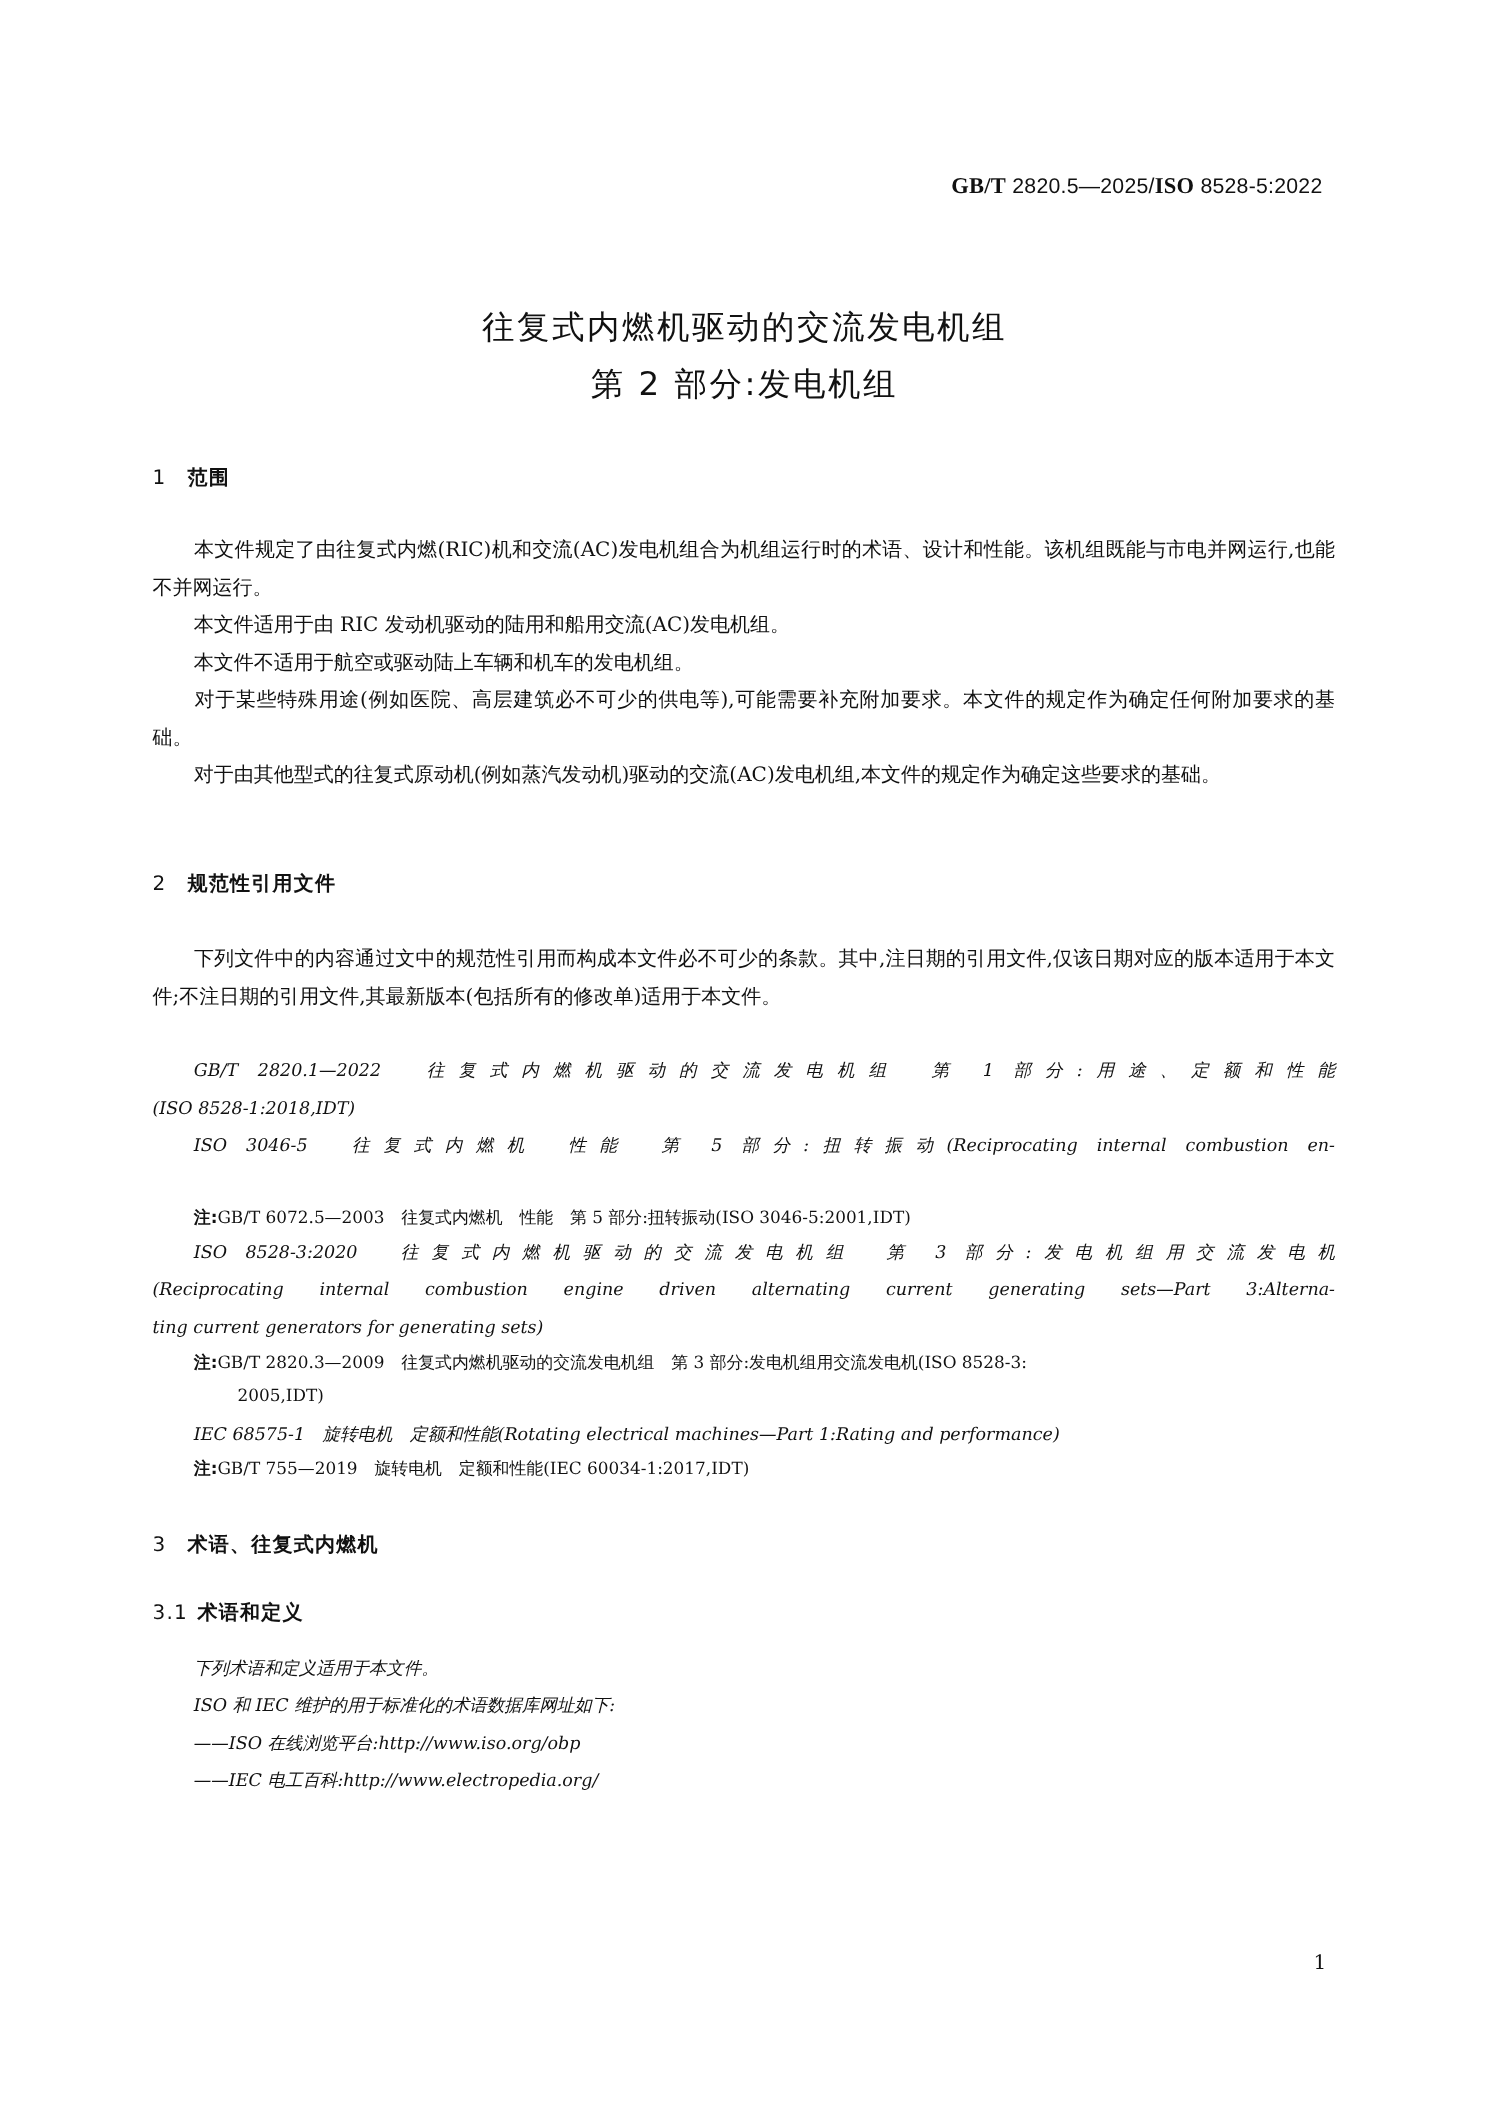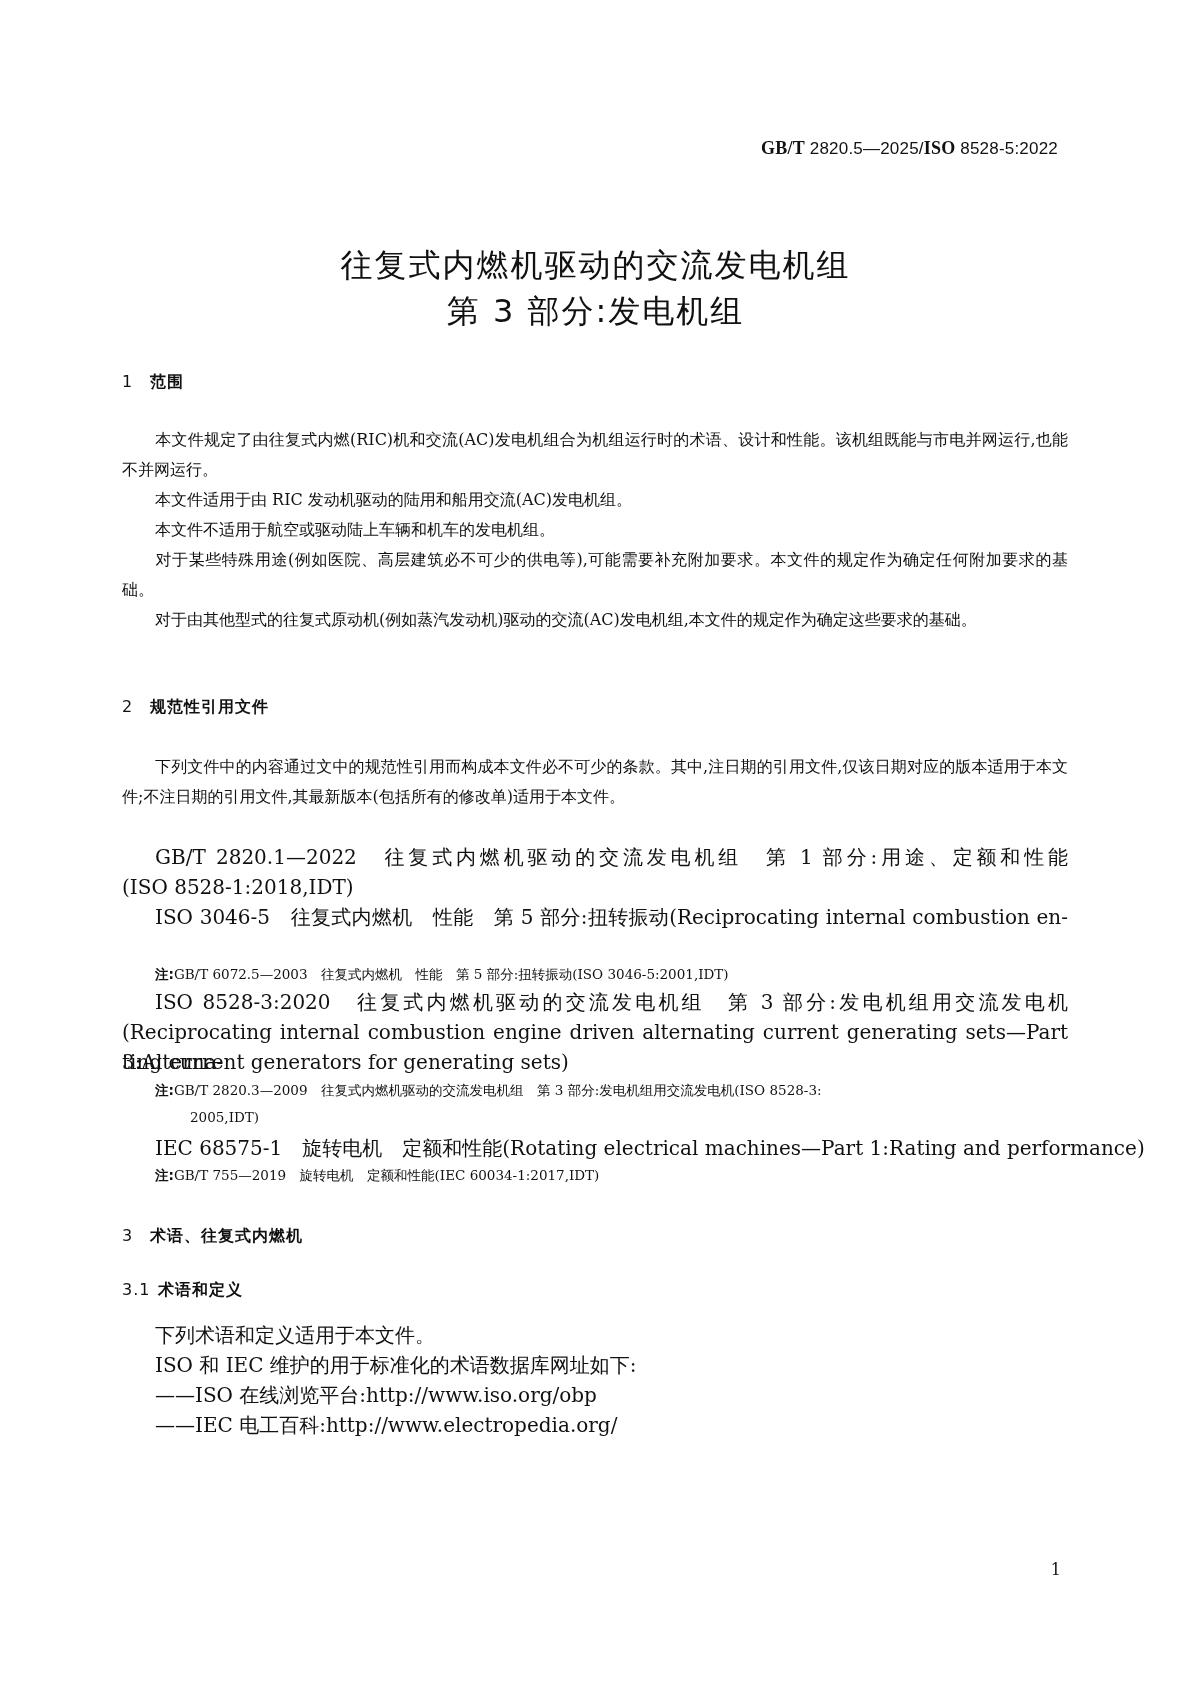--- a/index.html
+++ b/index.html
@@ -33,21 +33,21 @@
       font-family: "Liberation Serif", "DejaVu Serif", serif;
       font-weight: bold;
       font-size: 18px;
     }
     .title {
       position: absolute;
       left: 0;
       width: 1191px;
       text-align: center;
       font-family: "DejaVu Sans", "Liberation Sans", sans-serif;
-      font-size: 32px;
+      font-size: 26px;
       letter-spacing: 2px;
     }
     .title.t1 { top: 244px; }
     .title.t2 { top: 290px; }
     .heading {
       position: absolute;
       left: 122px;
       font-family: "DejaVu Sans", "Liberation Sans", sans-serif;
       font-size: 16px;
       font-weight: bold;
@@ -66,23 +66,24 @@
       font-size: 16px;
       line-height: 30px;
       text-align: justify;
       text-align-last: left;
     }
     .para .indent { display: inline-block; width: 33px; }
     .line {
       position: absolute;
       left: 122px;
       width: 946px;
-      font-size: 20px;
+      font-size: 14px;
       line-height: 30px;
       white-space: nowrap;
+      font-style: italic;
     }
     .line.ind { left: 155px; width: 913px; }
     .line.justify {
       text-align: justify;
       text-align-last: justify;
       white-space: normal;
     }
     .note {
       position: absolute;
       left: 155px;
@@ -111,21 +112,21 @@
 </head>
 <body>
 
 <div class="page">
 
   <div class="std-header">
     <span class="bold">GB/T</span><span> 2820.5—2025/</span><span class="bold">ISO</span><span> 8528-5:2022</span>
   </div>
 
   <div class="title t1">往复式内燃机驱动的交流发电机组</div>
-  <div class="title t2">第 3 部分:发电机组</div>
+  <div class="title t2">第 2 部分:发电机组</div>
 
   <div class="heading" style="top:372px;">
     <span class="num">1</span><span>范围</span>
   </div>
 
   <div class="para" style="top:425px;"><span class="indent"></span><span>本文件规定了由往复式内燃(RIC)机和交流(AC)发电机组合为机组运行时的术语、设计和性能。该机组既能与市电并网运行,也能不并网运行。</span></div>
   <div class="para" style="top:485px;"><span class="indent"></span><span>本文件适用于由 RIC 发动机驱动的陆用和船用交流(AC)发电机组。</span></div>
   <div class="para" style="top:515px;"><span class="indent"></span><span>本文件不适用于航空或驱动陆上车辆和机车的发电机组。</span></div>
   <div class="para" style="top:545px;"><span class="indent"></span><span>对于某些特殊用途(例如医院、高层建筑必不可少的供电等),可能需要补充附加要求。本文件的规定作为确定任何附加要求的基础。</span></div>
   <div class="para" style="top:605px;"><span class="indent"></span><span>对于由其他型式的往复式原动机(例如蒸汽发动机)驱动的交流(AC)发电机组,本文件的规定作为确定这些要求的基础。</span></div>

